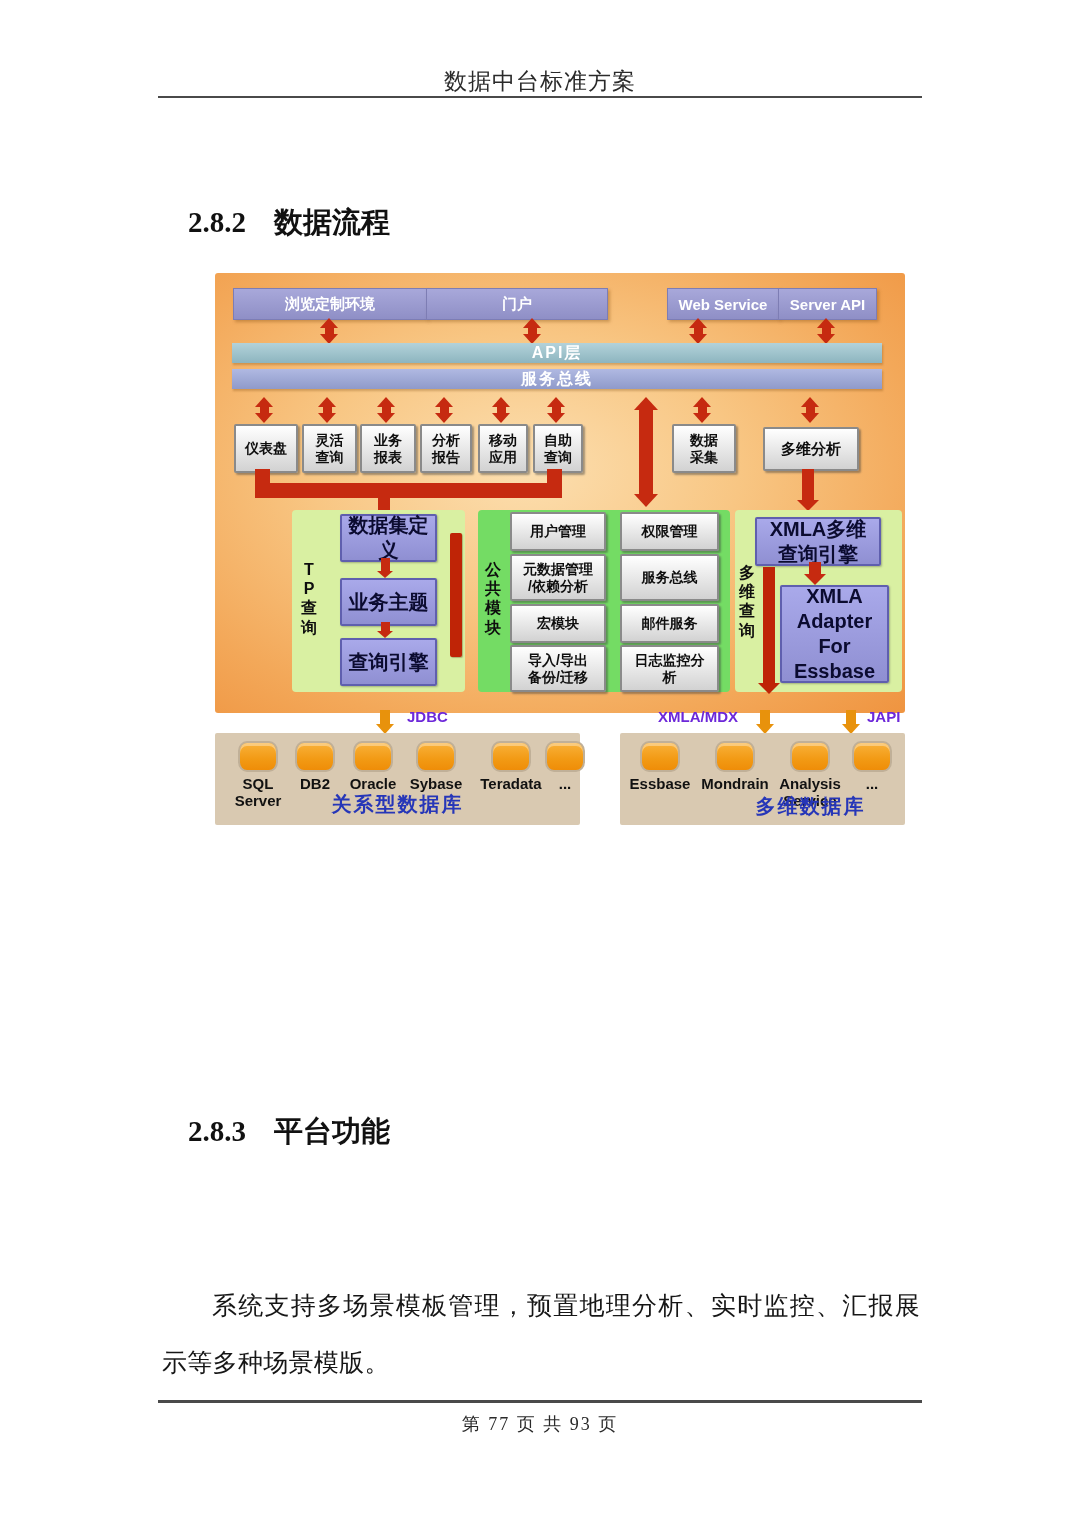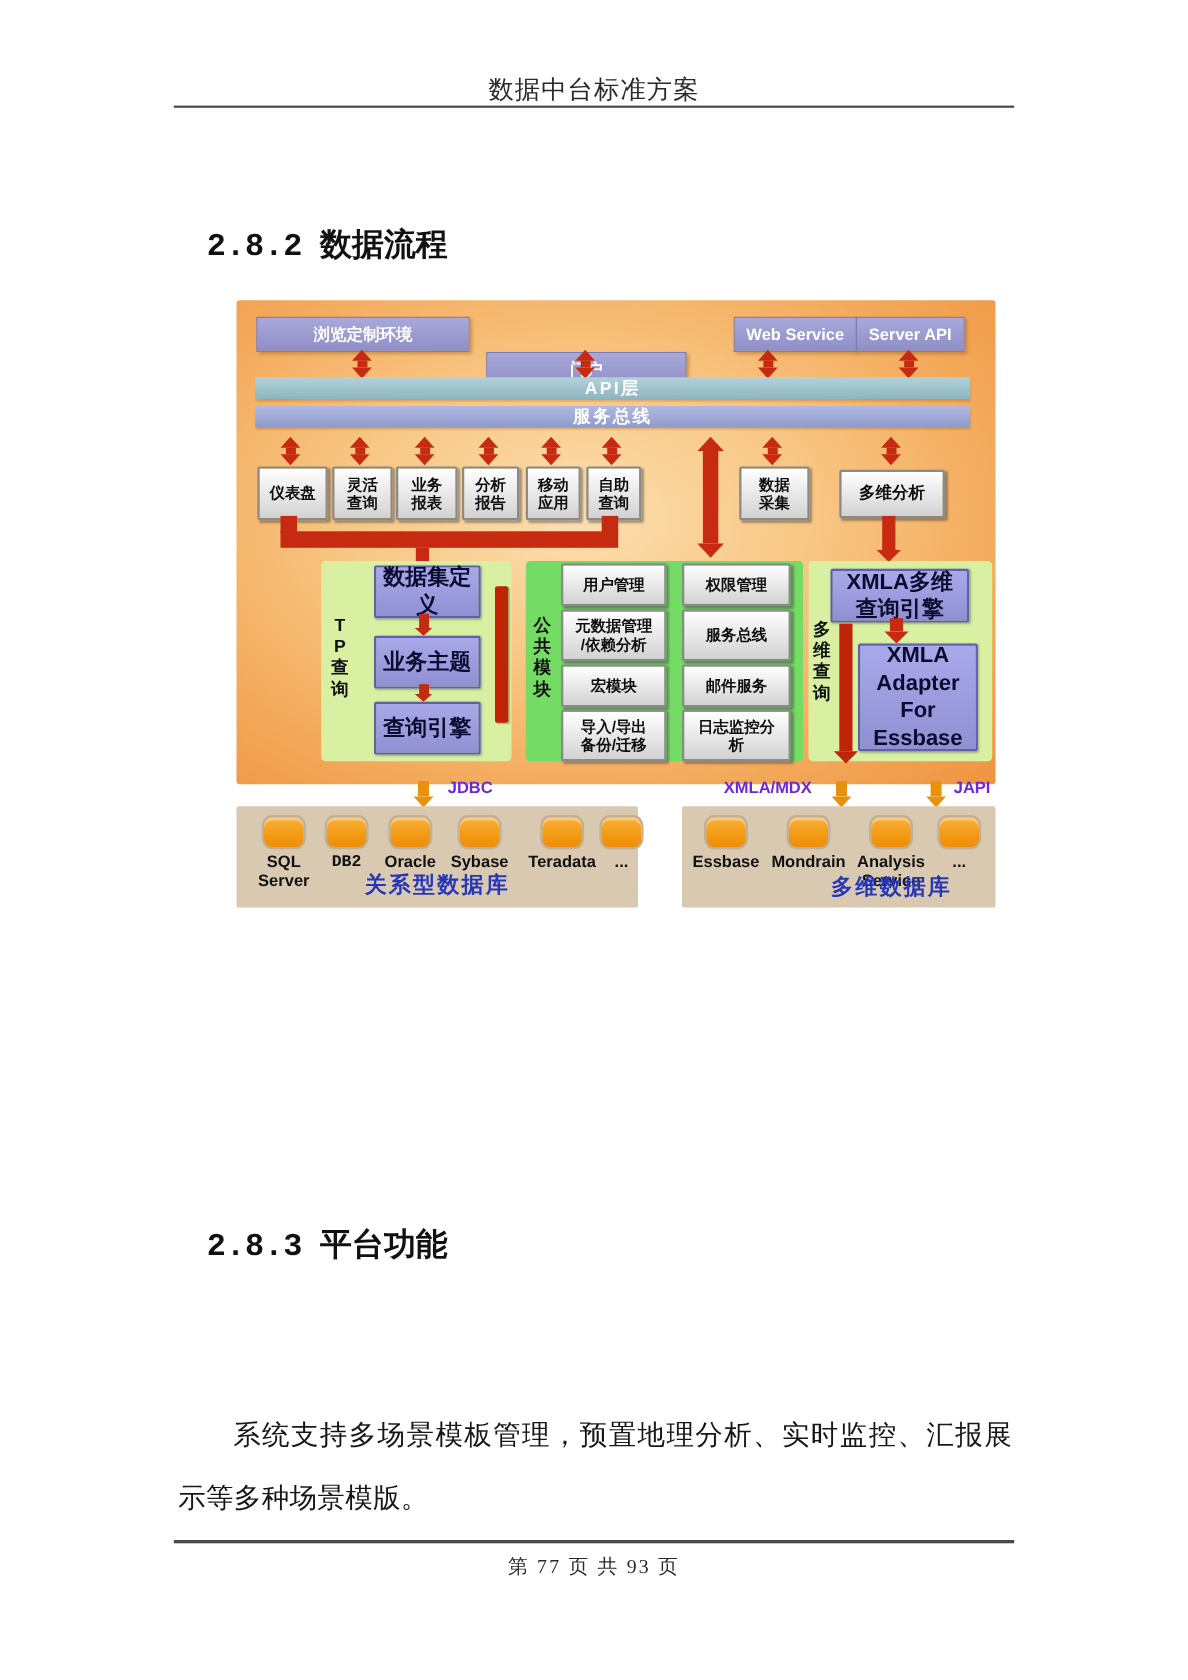--- a/index.html
+++ b/index.html
@@ -5,21 +5,21 @@
   html,body{margin:0;padding:0;background:#ffffff;}
   .page{position:relative;width:1080px;height:1527px;background:#ffffff;overflow:hidden;
         font-family:"Liberation Serif","DejaVu Serif",serif;color:#1c1c1c;}
   
   .hdr-title{position:absolute;left:0;top:66px;width:100%;text-align:center;font-size:23px;color:#2a2a2a;letter-spacing:1px;}
   .hdr-rule{position:absolute;left:158px;top:96px;width:764px;height:2px;background:#4a4a4a;}
   .ftr-rule{position:absolute;left:158px;top:1400px;width:764px;height:3px;background:#4a4a4a;}
   .ftr-text{position:absolute;left:0;top:1412px;width:100%;text-align:center;font-size:18px;color:#2a2a2a;letter-spacing:2px;}
   
   .h2x{position:absolute;left:188px;font-family:"Liberation Sans","DejaVu Sans",sans-serif;font-weight:bold;font-size:29px;color:#111;}
-  .h2x .num{margin-right:16px;font-family:Liberation Mono, monospace;}
+  .h2x .num{margin-right:28px;font-family:Liberation Serif, serif;}
   .h3x{position:absolute;left:160px;font-size:26px;font-weight:bold;color:#111;}
   .h3x .num{font-family:"Liberation Serif","DejaVu Serif",serif;margin-right:16px;}
   .h3x .ttl{font-family:"Liberation Sans","DejaVu Sans",sans-serif;}
   
   .para{position:absolute;left:162px;width:758px;font-size:25px;line-height:57px;
         text-align:justify;word-break:break-all;text-indent:2em;color:#161616;letter-spacing:0.3px;}
   
   .diagram{position:absolute;left:215px;top:267px;width:690px;height:560px;
            font-family:"Liberation Sans","DejaVu Sans",sans-serif;}
   .d-abs{position:absolute;}
@@ -76,21 +76,21 @@
   <div class="hdr-rule"></div>
 
   <div class="h2x" style="top:203px;">
     <span class="num">2.8.2</span><span class="ttl">数据流程</span>
   </div>
 
   <div class="diagram">
     <div class="d-abs orange-bg"></div>
 
     <div class="d-abs topbox" style="left:18px;top:21px;width:192px;">浏览定制环境</div>
-    <div class="d-abs topbox" style="left:227px;top:21px;width:180px;margin-top:32px;">门户</div>
+    <div class="d-abs topbox" style="left:211px;top:21px;width:180px;">门户</div>
     <div class="d-abs topbox" style="left:452px;top:21px;width:110px;">Web Service</div>
     <div class="d-abs topbox" style="left:563px;top:21px;width:97px;">Server API</div>
 
     <div class="d-abs arr" style="left:105px;top:51px;height:26px;">
         <i class="tu"></i>
         <i class="sh"></i>
         <i class="td"></i>
       </div>
     <div class="d-abs arr" style="left:308px;top:51px;height:26px;">
         <i class="tu"></i>
@@ -256,21 +256,21 @@
     <div class="d-abs proto" style="left:652px;top:441px;">JAPI</div>
 
     <div class="d-abs dbpanel" style="left:0;top:466px;width:365px;height:92px;"></div>
     <div class="d-abs dbpanel" style="left:405px;top:466px;width:285px;height:92px;"></div>
 
     <div class="d-abs dbitem" style="left:1px;top:474px;">
         <span class="cyl"></span>
         <span class="dbname">SQL
 Server</span>
       </div>
-    <div class="d-abs dbitem" style="left:58px;top:474px;font-family:Liberation Mono, monospace;">
+    <div class="d-abs dbitem" style="left:58px;top:474px;">
         <span class="cyl"></span>
         <span class="dbname">DB2</span>
       </div>
     <div class="d-abs dbitem" style="left:116px;top:474px;">
         <span class="cyl"></span>
         <span class="dbname">Oracle</span>
       </div>
     <div class="d-abs dbitem" style="left:179px;top:474px;">
         <span class="cyl"></span>
         <span class="dbname">Sybase</span>

